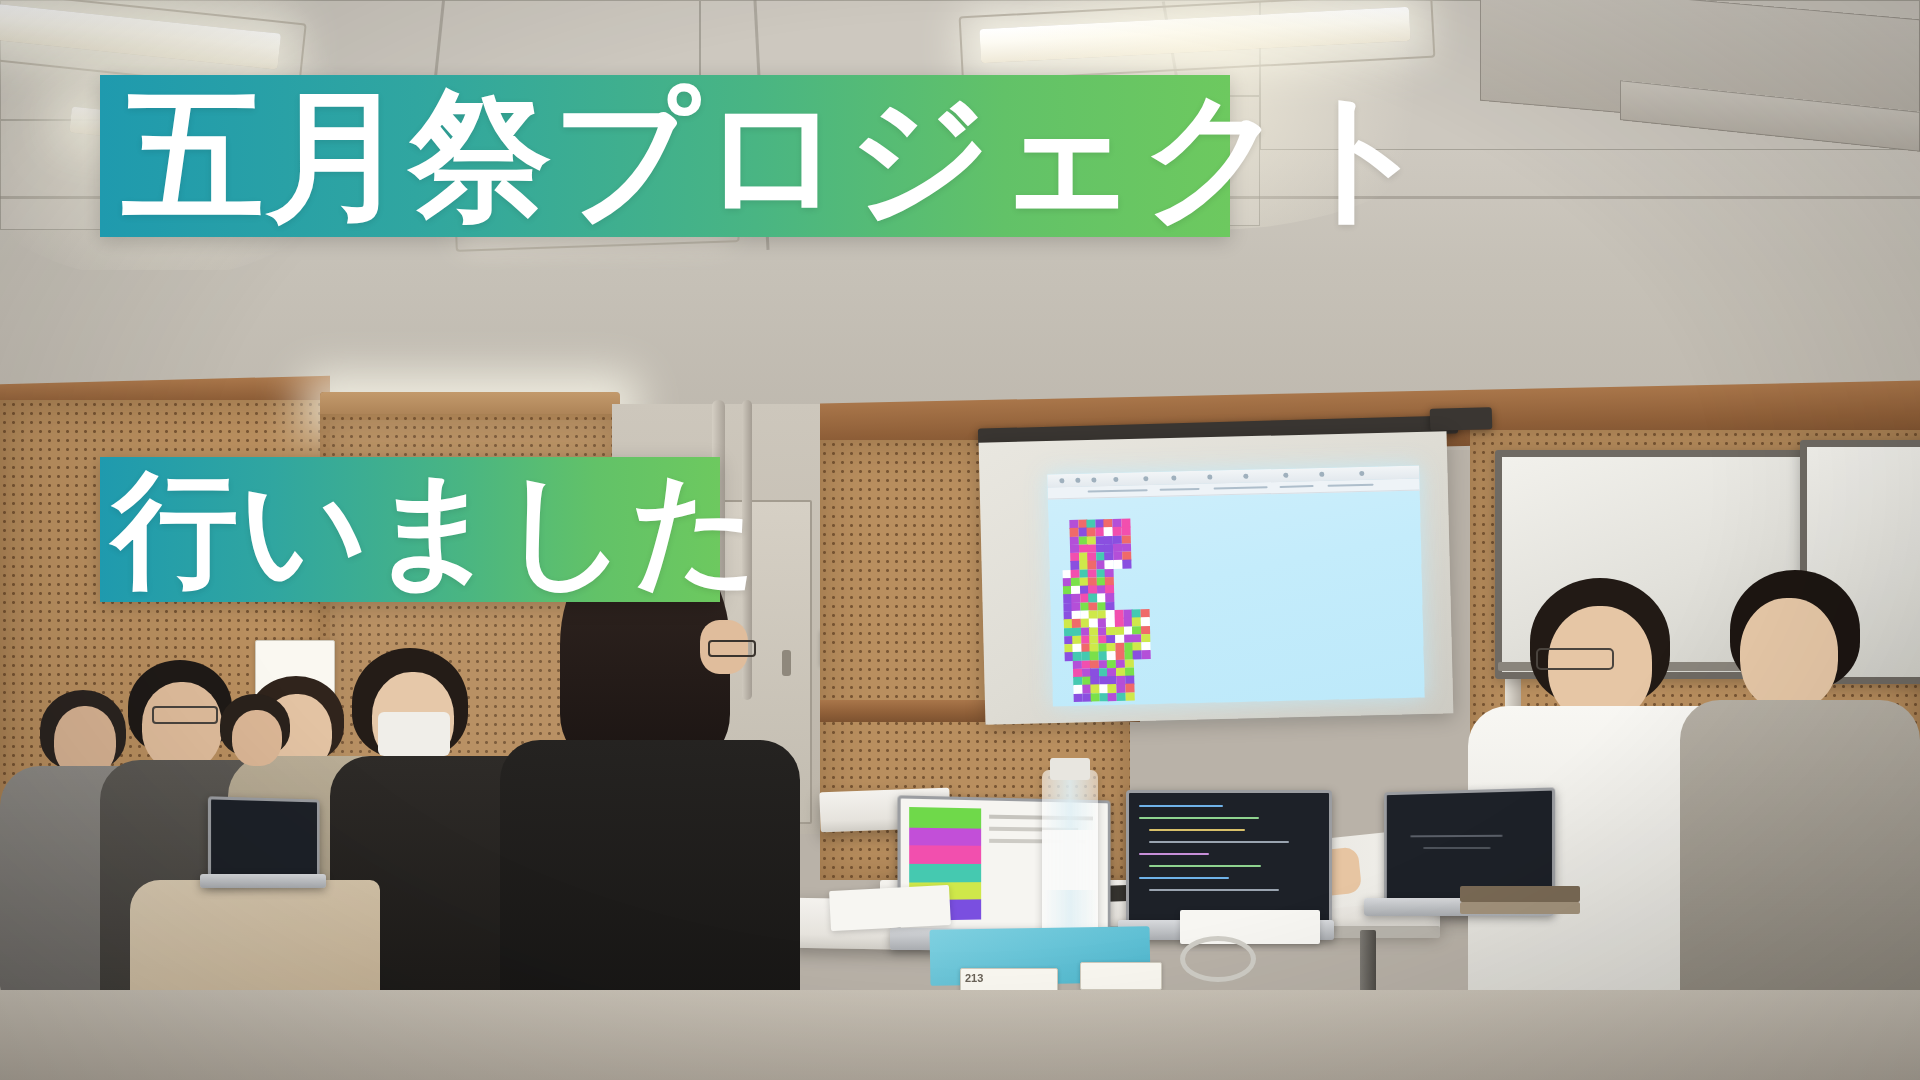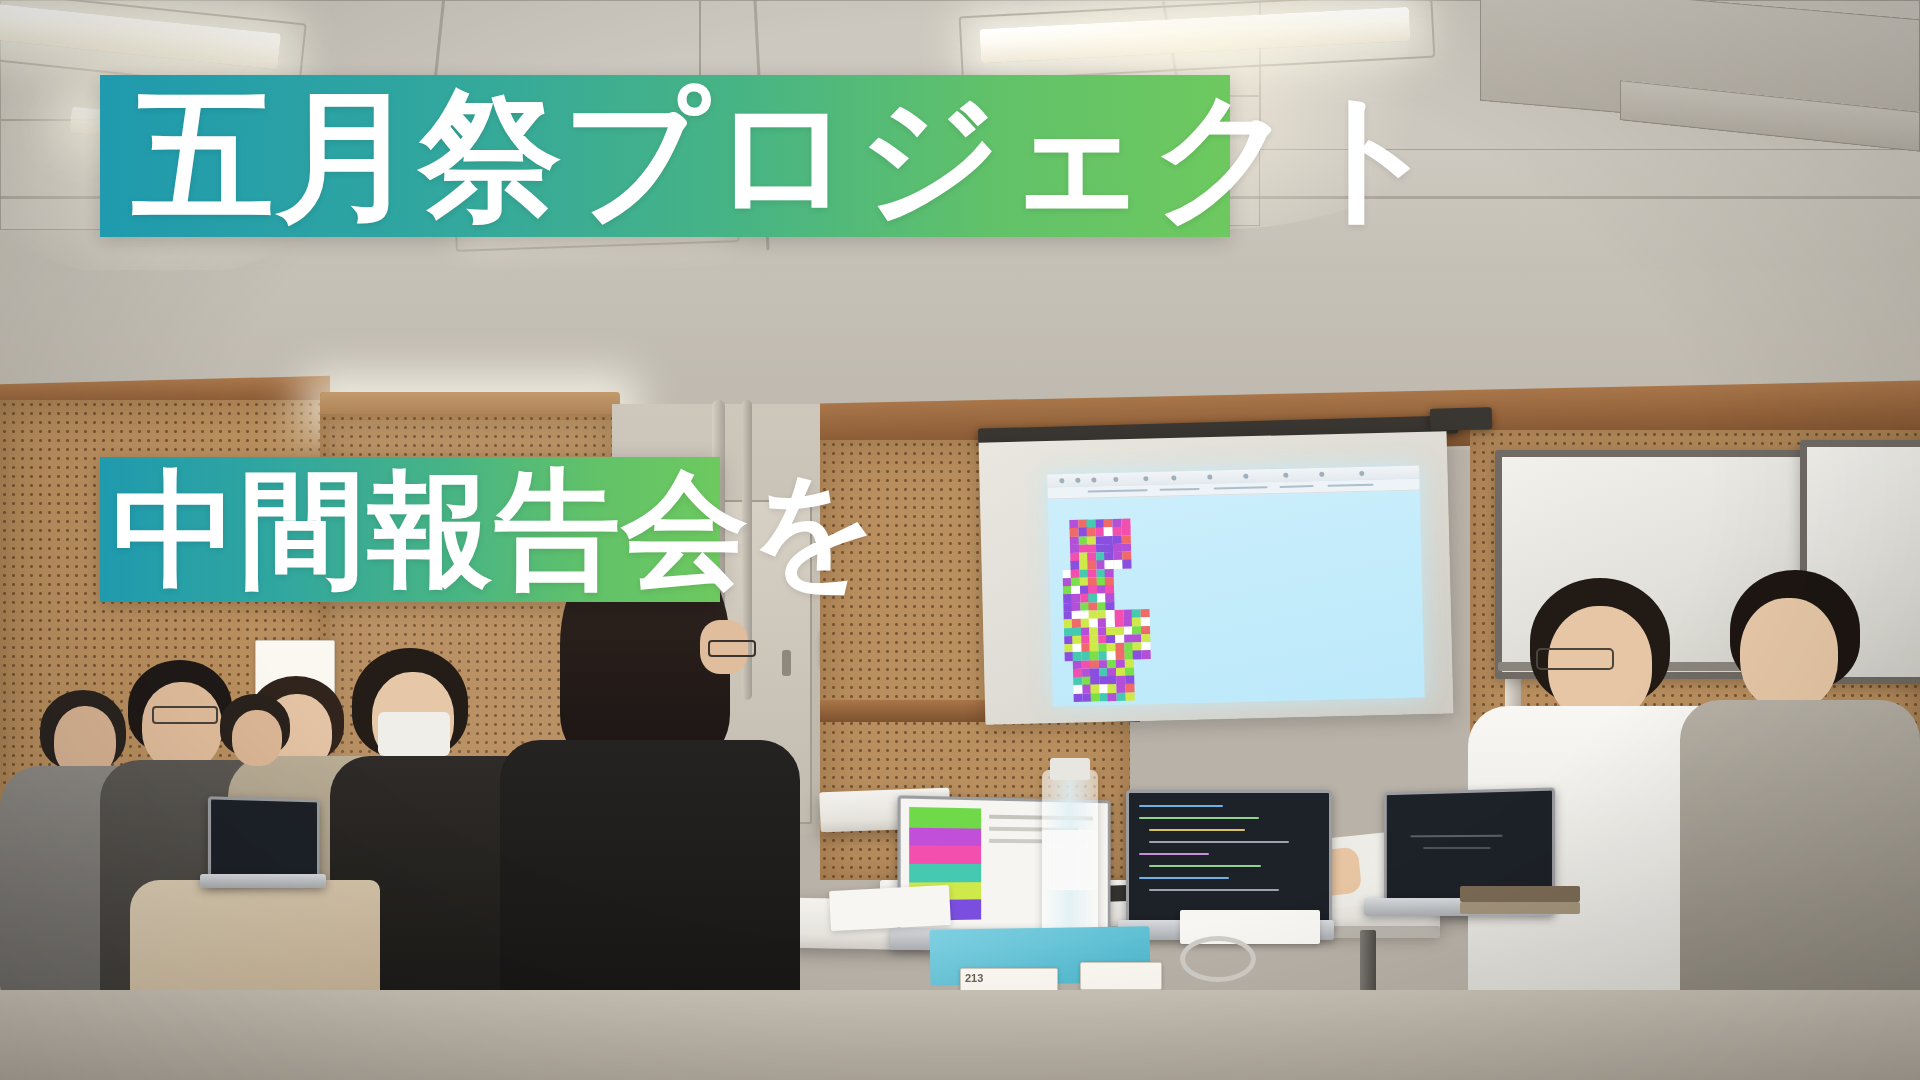--- a/index.html
+++ b/index.html
@@ -174,21 +174,21 @@
   .band .txt{
     color:#ffffff;
     font-family:"DejaVu Sans","Liberation Sans",sans-serif;
     font-weight:bold;
     letter-spacing:.012em;
     line-height:1;
     white-space:nowrap;
     text-shadow:0 2px 6px rgba(0,0,0,.10);
   }
   #band1{left:100px;top:75px;width:1130px;height:162px;}
-  #band1 .txt{font-size:142px;padding-left:32px;}
+  #band1 .txt{font-size:142px;padding-left:22px;}
   #band2{left:100px;top:266px;width:930px;height:160px;}
   #band2 .txt{font-size:140px;padding-left:14px;}
   #band3{left:100px;top:457px;width:620px;height:145px;}
   #band3 .txt{font-size:126px;padding-left:12px;}
 </style>
 </head>
 <body>
 
 <div id="stage">
 
@@ -576,17 +576,17 @@
     <div class="floor"></div>
 
     <div class="vignette"></div>
   </div>
 
   <div class="banners">
     <div class="band" id="band1">
       <span class="txt">五月祭プロジェクト</span>
     </div>
     <div class="band" id="band3">
-      <span class="txt">中間報告会を</span>
+      <span class="txt">行いました</span>
     </div>
   </div>
 
 </div>
 
 </body></html>

